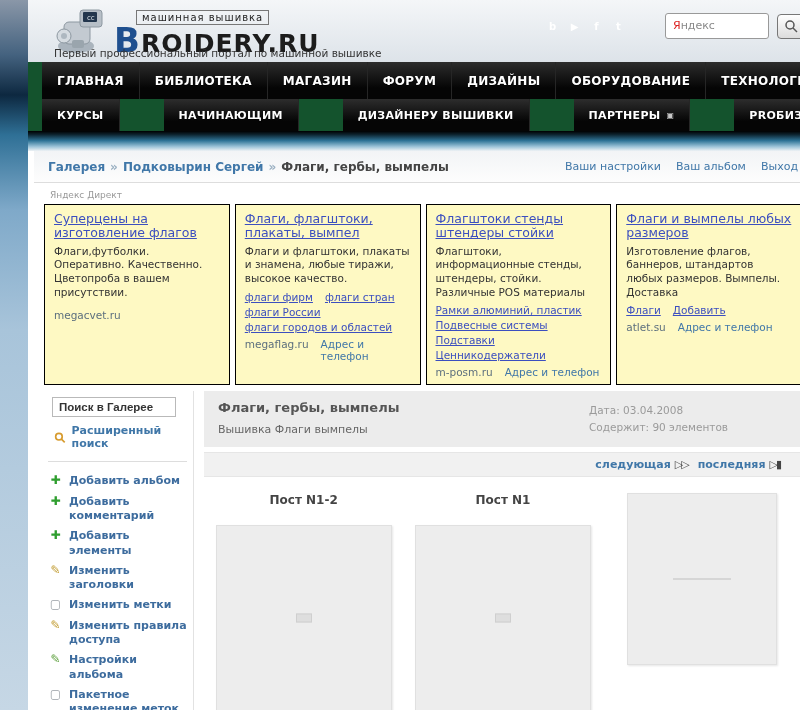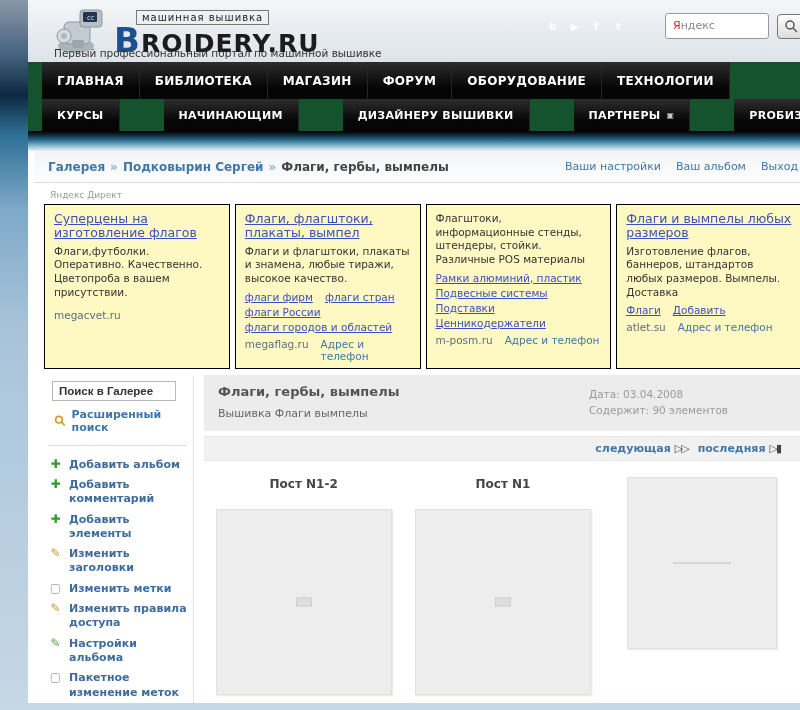--- a/index.html
+++ b/index.html
@@ -138,20 +138,23 @@
         <div class="nav-item" data-name="nav-item">
           <span>БИБЛИОТЕКА</span>
         </div>
         <div class="nav-item" data-name="nav-item">
           <span>МАГАЗИН</span>
         </div>
         <div class="nav-item" data-name="nav-item">
           <span>ФОРУМ</span>
         </div>
         <div class="nav-item" data-name="nav-item">
+          <span>ДИЗАЙНЫ</span>
+        </div>
+        <div class="nav-item" data-name="nav-item">
           <span>ОБОРУДОВАНИЕ</span>
         </div>
         <div class="nav-item" data-name="nav-item">
           <span>ТЕХНОЛОГИИ</span>
         </div>
       </div>
     <div class="nav-row nav-row2" id="nav-row2" data-name="nav-row-2">
         <div class="nav-item" data-name="nav-item">
           <span>КУРСЫ</span>
         </div>
@@ -208,20 +211,21 @@
             <a data-name="ad-sitelink">флаги стран</a>
             <a data-name="ad-sitelink">флаги России</a>
             <a data-name="ad-sitelink">флаги городов и областей</a>
           </div>
     <div class="ad-bottom">
       <span class="ad-domain" data-name="ad-domain">megaflag.ru</span>
       <span class="ad-contact" data-name="ad-contact-link">Адрес и телефон</span>
     </div>
   </div>
         <div class="ad-box" data-name="ad-box">
+    <a class="ad-title" data-name="ad-title-link">Флагштоки стенды штендеры стойки</a>
     <div class="ad-desc" data-name="ad-description">Флагштоки, информационные стенды, штендеры, стойки. Различные POS материалы</div>
     <div class="sitelinks" data-name="ad-sitelinks">
             <a data-name="ad-sitelink">Рамки алюминий, пластик</a>
             <a data-name="ad-sitelink">Подвесные системы</a>
             <a data-name="ad-sitelink">Подставки</a>
             <a data-name="ad-sitelink">Ценникодержатели</a>
           </div>
     <div class="ad-bottom">
       <span class="ad-domain" data-name="ad-domain">m-posm.ru</span>
       <span class="ad-contact" data-name="ad-contact-link">Адрес и телефон</span>

